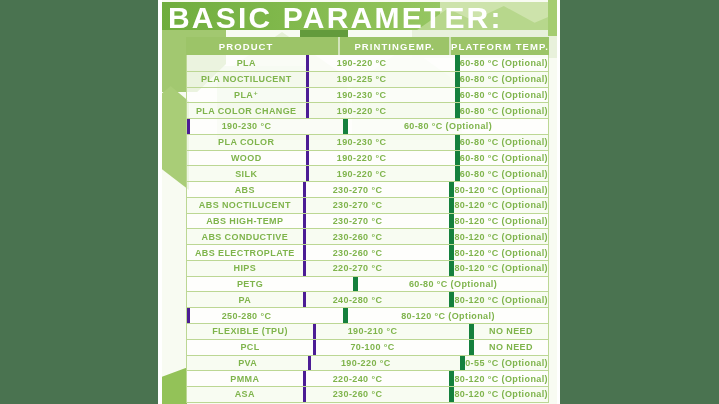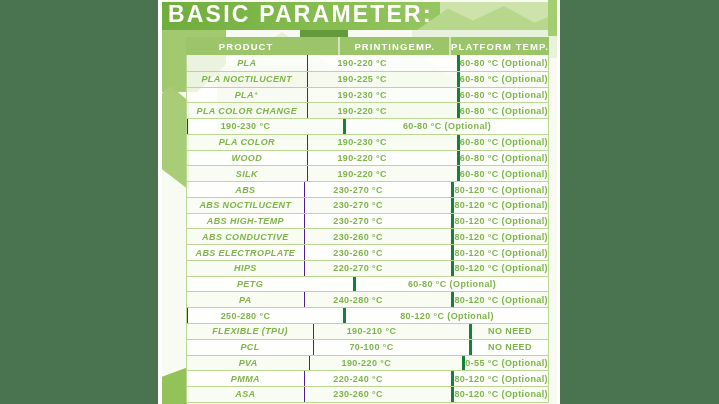--- a/index.html
+++ b/index.html
@@ -17,21 +17,21 @@
   .decor{position:absolute;}
   
   .title-band{left:0;top:2px;width:395px;height:28px;
     background:linear-gradient(90deg,#6fad3d 0%,#8ec157 55%,#97c764 72%);z-index:3;}
   .band-right{left:278px;top:2px;width:117px;height:28px;background:#cde3ab;z-index:4;}
   .mountains{left:255px;top:6px;width:140px;height:24px;background:#b7d78c;z-index:5;
     clip-path:polygon(0 100%,22% 10%,40% 60%,62% 0,84% 70%,100% 30%,100% 100%);}
   .right-strip{left:386px;top:0;width:9px;height:36px;background:#a5cd72;z-index:6;}
   .page-title{
     position:absolute;left:6px;top:1px;z-index:7;
-    color:#ffffff;font-size:23px;font-weight:700;letter-spacing:2.2px;white-space:nowrap;
+    color:#ffffff;font-size:30px;font-weight:700;letter-spacing:2.2px;white-space:nowrap;
   }
   
   .house1{left:55px;top:32px;width:130px;height:108px;background:#e6f0d7;
     clip-path:polygon(50% 0,100% 42%,100% 100%,0 100%,0 42%);z-index:1;}
   .house2{left:190px;top:46px;width:110px;height:94px;background:#ebf3df;
     clip-path:polygon(50% 0,100% 42%,100% 100%,0 100%,0 42%);z-index:1;}
   .tint-block{left:55px;top:66px;width:92px;height:42px;background:#dceac8;z-index:2;}
   .right-faint{left:250px;top:30px;width:145px;height:28px;background:#e8f1db;z-index:1;}
   .dark-tab{left:138px;top:29px;width:48px;height:8px;background:#639b3c;z-index:2;}
   .left-block{left:0;top:30px;width:64px;height:62px;background:#a2c870;
@@ -51,23 +51,23 @@
   }
   .hcell + .hcell{border-left:2px solid rgba(255,255,255,.55);}
   .tbody{border:1px solid #bcd794;border-top:none;box-sizing:border-box;}
   .trow{display:flex;height:15.77px;box-sizing:border-box;background:rgba(255,255,255,.78);}
   .trow:nth-child(even){background:rgba(248,252,242,.85);}
   .trow + .trow{border-top:1px solid #bcd794;}
   .cell{
     box-sizing:border-box;display:flex;align-items:center;justify-content:center;
     color:#7fb44c;font-size:9px;font-weight:700;letter-spacing:.4px;white-space:nowrap;
   }
-  .c-product{width:126px;font-style:italic;}
-  .c-printing{width:116px;border-left:1px solid #4c1d95;}
-  .c-platform{width:121px;border-left:3px solid #15803d;flex:1;margin-left:40px;}
+  .c-product{width:126px;}
+  .c-printing{width:116px;border-left:3px solid #4c1d95;}
+  .c-platform{width:121px;border-left:5px solid #15803d;flex:1;margin-left:40px;}
   .hc-product{width:126px;}
   .hc-printing{width:116px;margin-left:32px;}
   .hc-platform{width:121px;flex:1;}
 </style>
 </head>
 <body>
 
 <div class="poster">
 
   <div class="decor house1"></div>

